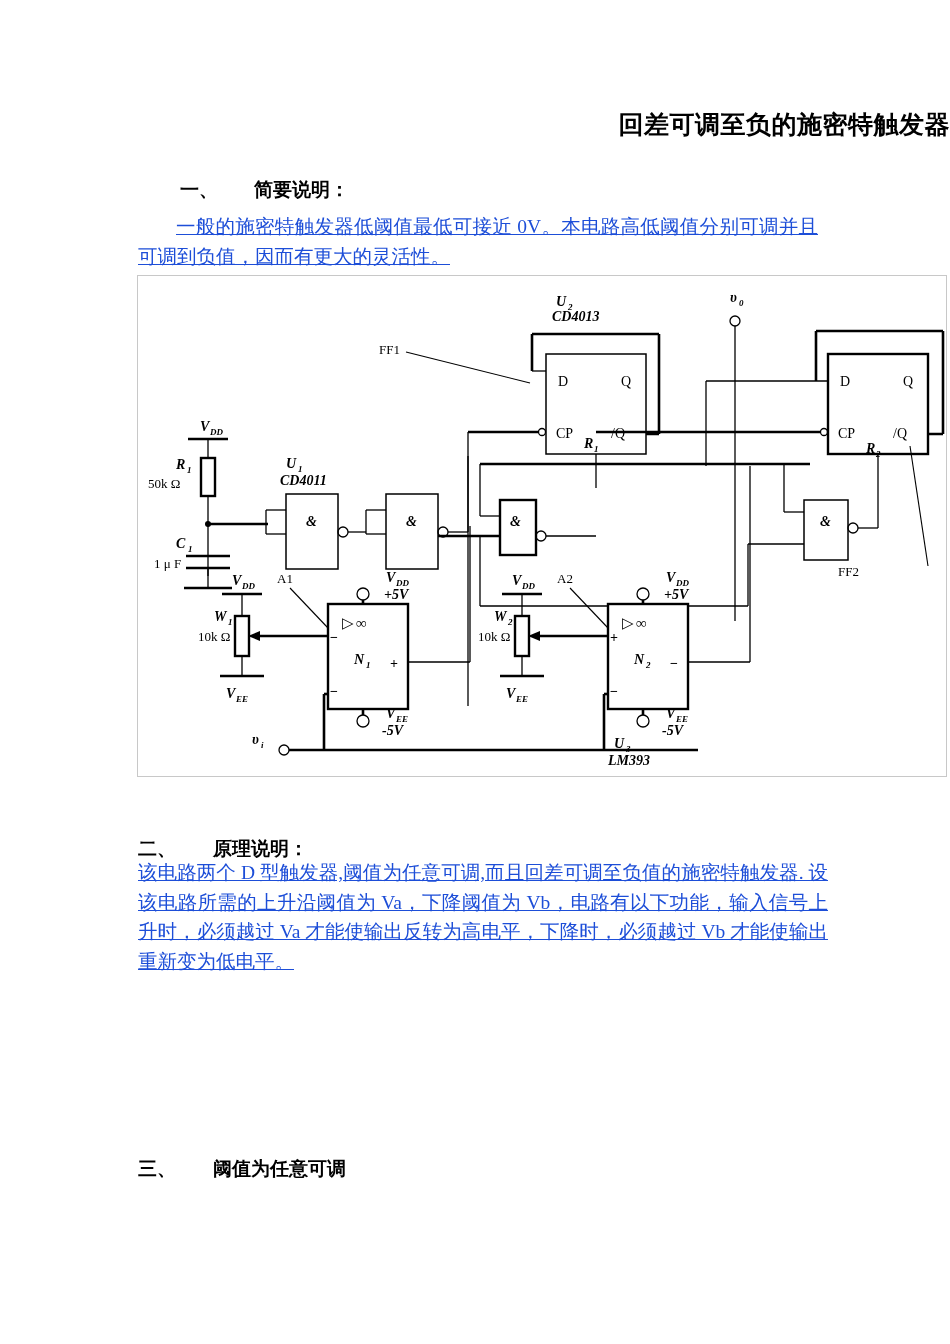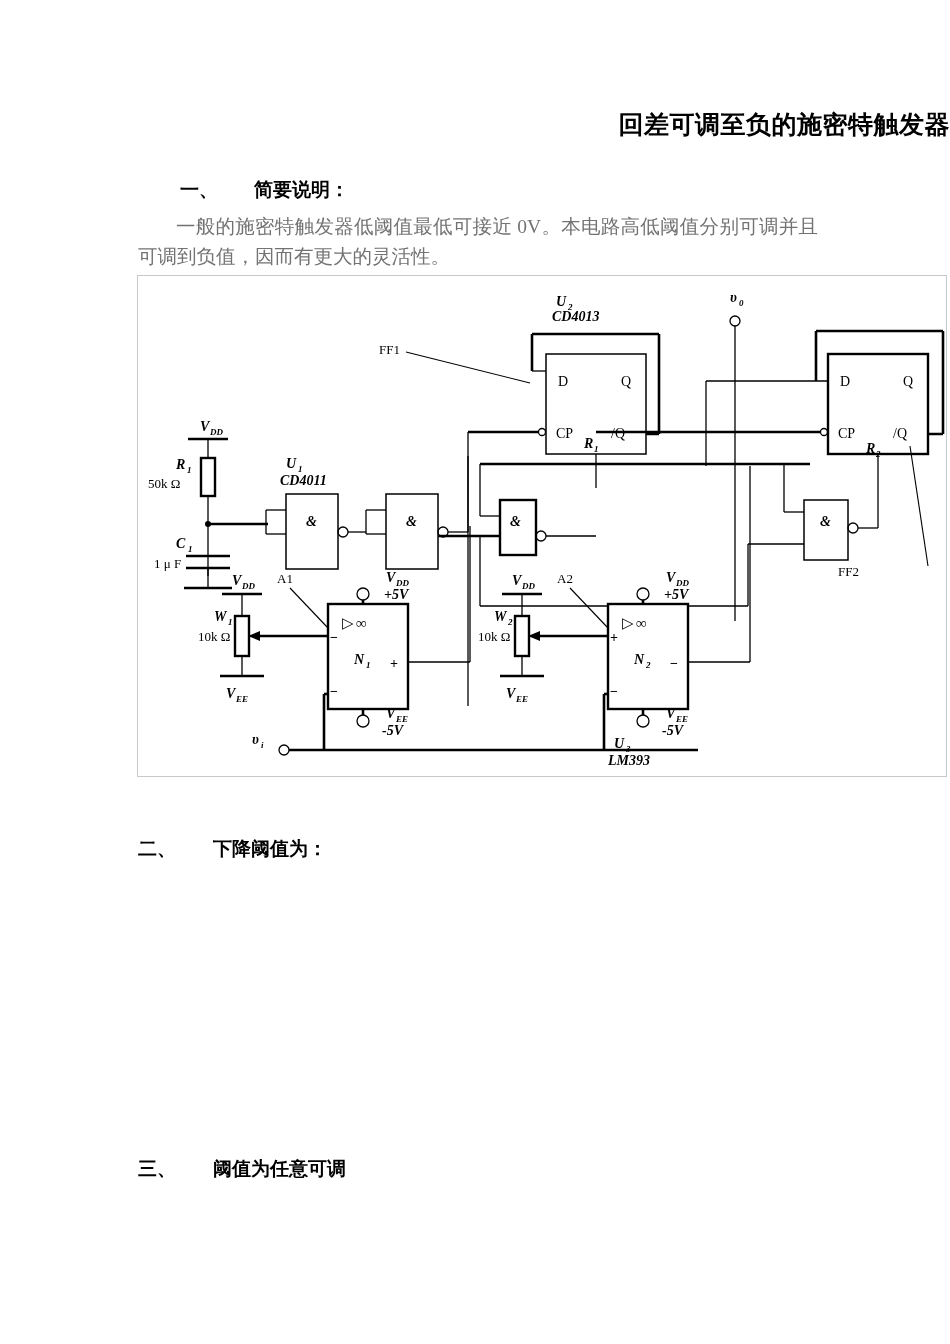--- a/index.html
+++ b/index.html
@@ -41,22 +41,23 @@
   }
   .sec1 { left: 138px; top: 177px; margin-left: 42px; }
   .sec2 { left: 138px; top: 836px; }
   .sec3 { left: 138px; top: 1156px; }
 
   .para {
     position: absolute;
     font-family: "Liberation Serif", "DejaVu Serif", serif;
     font-size: 19.5px;
     line-height: 29.5px;
-    color: #737373;
+    color: #1d4ed8;
     text-align: justify;
+    text-decoration: underline;
   }
   .p-intro {
     left: 138px; top: 212px; width: 680px;
     text-indent: 38px;
   }
   .p-theory1 {
     left: 138px; top: 858px; width: 690px;
   }
   .p-theory2 {
     left: 138px; top: 975px; width: 690px;
@@ -319,19 +320,20 @@
           <text class="labs" x="538" y="446">EE</text>
         <text class="labi" x="524" y="459">-5V</text>
 
         <text class="labi" x="476" y="472">U</text>
           <text class="labs" x="488" y="476">3</text>
         <text class="labi" x="470" y="489">LM393</text>
       </svg>
     </div>
   </div>
 
-  <div class="sec-head sec2"><span>二、</span>&nbsp;&nbsp;&nbsp;&nbsp;&nbsp;&nbsp;&nbsp;<span>下降阈值为：</span></div>
-
+  <div class="sec-head sec2"><span>二、</span>&nbsp;&nbsp;&nbsp;&nbsp;&nbsp;&nbsp;&nbsp;<span>原理说明：</span></div>
+
+  <div class="para p-theory1">该电路两个 D 型触发器,阈值为任意可调,而且回差可调至负值的施密特触发器. 设该电路所需的上升沿阈值为 Va，下降阈值为 Vb，电路有以下功能，输入信号上升时，必须越过 Va 才能使输出反转为高电平，下降时，必须越过 Vb 才能使输出重新变为低电平。</div>
 
 
   <div class="sec-head sec3"><span>三、</span>&nbsp;&nbsp;&nbsp;&nbsp;&nbsp;&nbsp;&nbsp;<span>阈值为任意可调</span></div>
 
 </div>
 
 </body></html>

